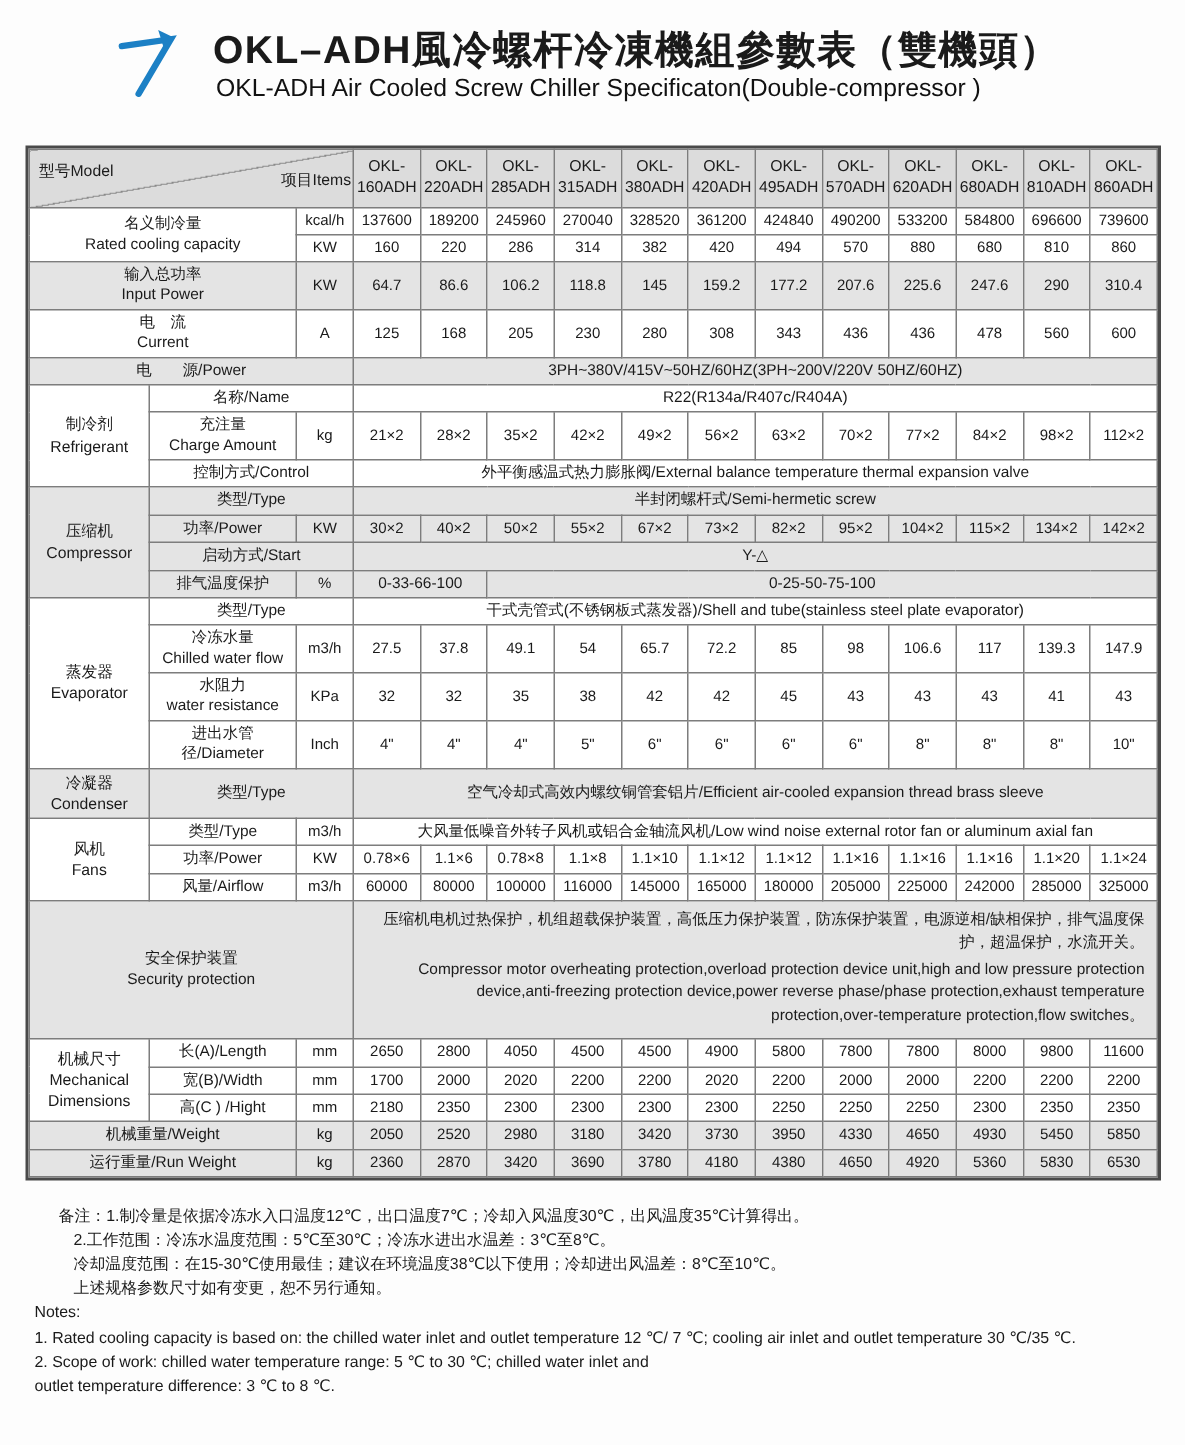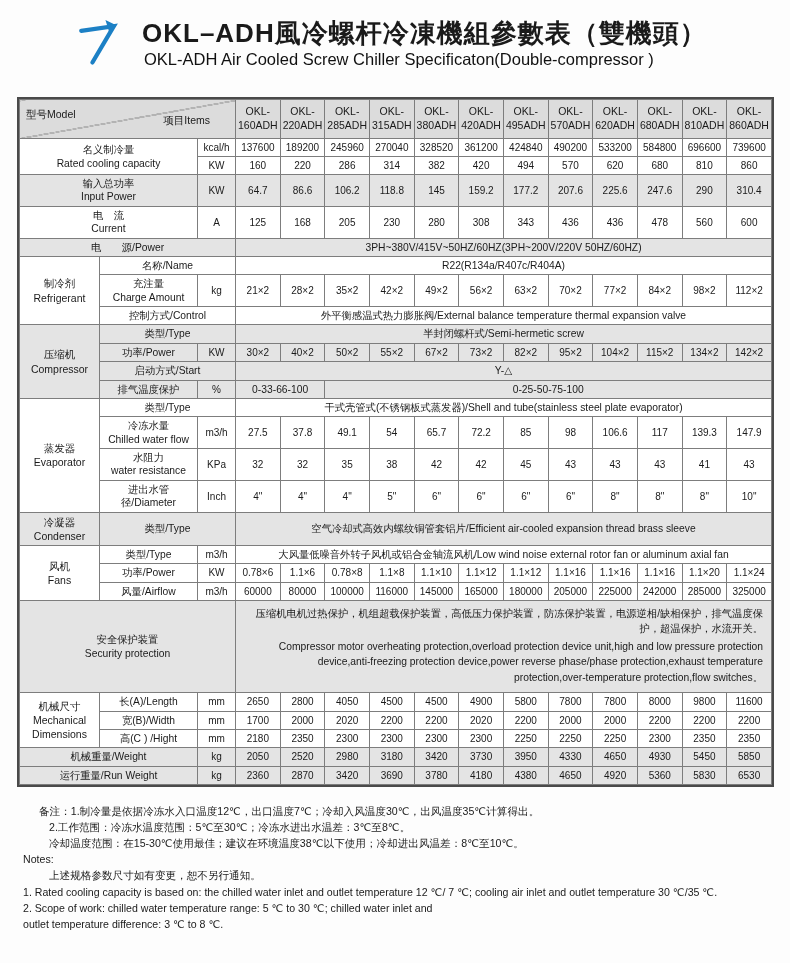--- a/index.html
+++ b/index.html
@@ -21,21 +21,21 @@
   tr.head-row{background:#dcdcdc;}
   tr.head-row td{height:34px;font-size:10.5px;}
   .c-group{font-size:10.5px;line-height:1.35;}
   .c-label{font-size:10.3px;}
   .c-unit{font-size:10px;}
   .c-value{font-size:10.3px;}
   .c-security{text-align:right;padding:5px 8px 5px 8px;font-size:10.3px;line-height:1.5;}
   .c-security div{margin:0 0 2px 0;}
   td.corner{padding:0;position:relative;height:38px;background-image:linear-gradient(to bottom right,transparent 49.5%,#8a8a8a 49.5%,#8a8a8a 50.6%,transparent 50.6%);}
   .corner-model{position:absolute;left:6px;bottom:16px;font-size:10.5px;}
-  .corner-items{position:absolute;right:25px;top:36%;font-size:10.5px;}
+  .corner-items{position:absolute;right:1px;top:36%;font-size:10.5px;}
   
   .notes{margin:16px 20px 0 23px;font-size:10.6px;line-height:1.52;}
   .note-line{white-space:normal;}
   .note-line.zh{margin-left:16px;}
   .note-line.zh.indent{margin-left:26px;}
 </style>
 </head>
 <body>
 
 <div class="page">
@@ -149,21 +149,21 @@
           <tr class="row-white">
             <td class="c-unit">KW</td>
             <td class="c-data">160</td>
             <td class="c-data">220</td>
             <td class="c-data">286</td>
             <td class="c-data">314</td>
             <td class="c-data">382</td>
             <td class="c-data">420</td>
             <td class="c-data">494</td>
             <td class="c-data">570</td>
-            <td class="c-data">620</td>
+            <td class="c-data">880</td>
             <td class="c-data">680</td>
             <td class="c-data">810</td>
             <td class="c-data">860</td>
           </tr>
           <tr class="row-gray">
             <td class="c-label" colspan="2">
               <div>输入总功率</div>
               <div>Input Power</div>
             </td>
             <td class="c-unit">KW</td>
@@ -475,20 +475,20 @@
             <td class="c-data">6530</td>
           </tr>
         </tbody>
     </table>
   </div>
 
   <div class="notes">
       <div class="note-line zh">备注：1.制冷量是依据冷冻水入口温度12℃，出口温度7℃；冷却入风温度30℃，出风温度35℃计算得出。</div>
       <div class="note-line zh indent">2.工作范围：冷冻水温度范围：5℃至30℃；冷冻水进出水温差：3℃至8℃。</div>
       <div class="note-line zh indent">冷却温度范围：在15-30℃使用最佳；建议在环境温度38℃以下使用；冷却进出风温差：8℃至10℃。</div>
+      <div class="note-line zh indent">上述规格参数尺寸如有变更，恕不另行通知。</div>
       <div class="note-line en">Notes:</div>
-      <div class="note-line zh indent">上述规格参数尺寸如有变更，恕不另行通知。</div>
       <div class="note-line en">1. Rated cooling capacity is based on: the chilled water inlet and outlet temperature 12 ℃/ 7 ℃; cooling air inlet and outlet temperature 30 ℃/35 ℃.</div>
       <div class="note-line en">2. Scope of work: chilled water temperature range: 5 ℃ to 30 ℃; chilled water inlet and</div>
       <div class="note-line en">outlet temperature difference: 3 ℃ to 8 ℃.</div>
     </div>
 
 </div>
 
 </body></html>

